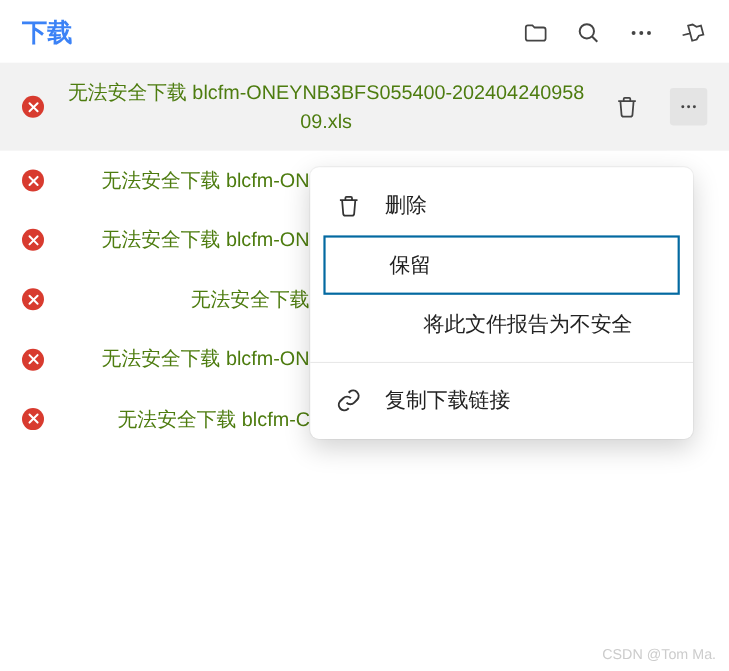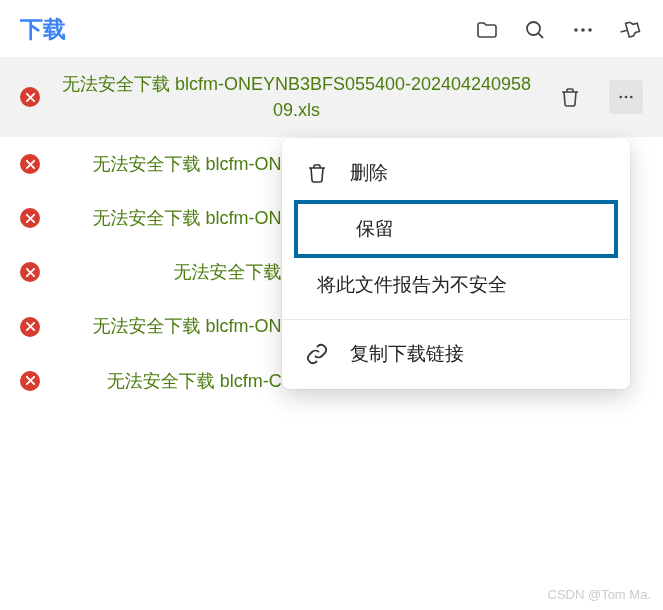--- a/index.html
+++ b/index.html
@@ -93,44 +93,45 @@
       cursor: pointer;
       color: #444;
     }
     .more-btn {
       background: #e4e4e4;
       border-radius: 3px;
       padding: 4px 8px;
     }
     .context-menu {
       position: absolute;
-      top: 138px;
+      top: 152px;
       left: 282px;
       width: 348px;
       background: #fff;
       border-radius: 8px;
       box-shadow: 0 8px 24px rgba(0,0,0,0.18), 0 0 0 1px rgba(0,0,0,0.04);
       padding: 8px 0;
       z-index: 100;
     }
     .menu-item {
       display: flex;
       align-items: center;
       padding: 14px 22px;
       gap: 20px;
       cursor: pointer;
     }
     .menu-item.highlighted {
-      border: 4px solid #0369a1;
+      border: 2px solid #0369a1;
       margin: 0 12px;
       padding: 12px 10px 12px 58px;
       gap: 0;
     }
     .menu-indent {
-      padding-left: 35px;
+      padding-left: 70px;
+      justify-content: center;
     }
     .menu-icon {
       width: 26px;
       height: 26px;
       display: flex;
       align-items: center;
       justify-content: center;
       color: #333;
       flex-shrink: 0;
     }

